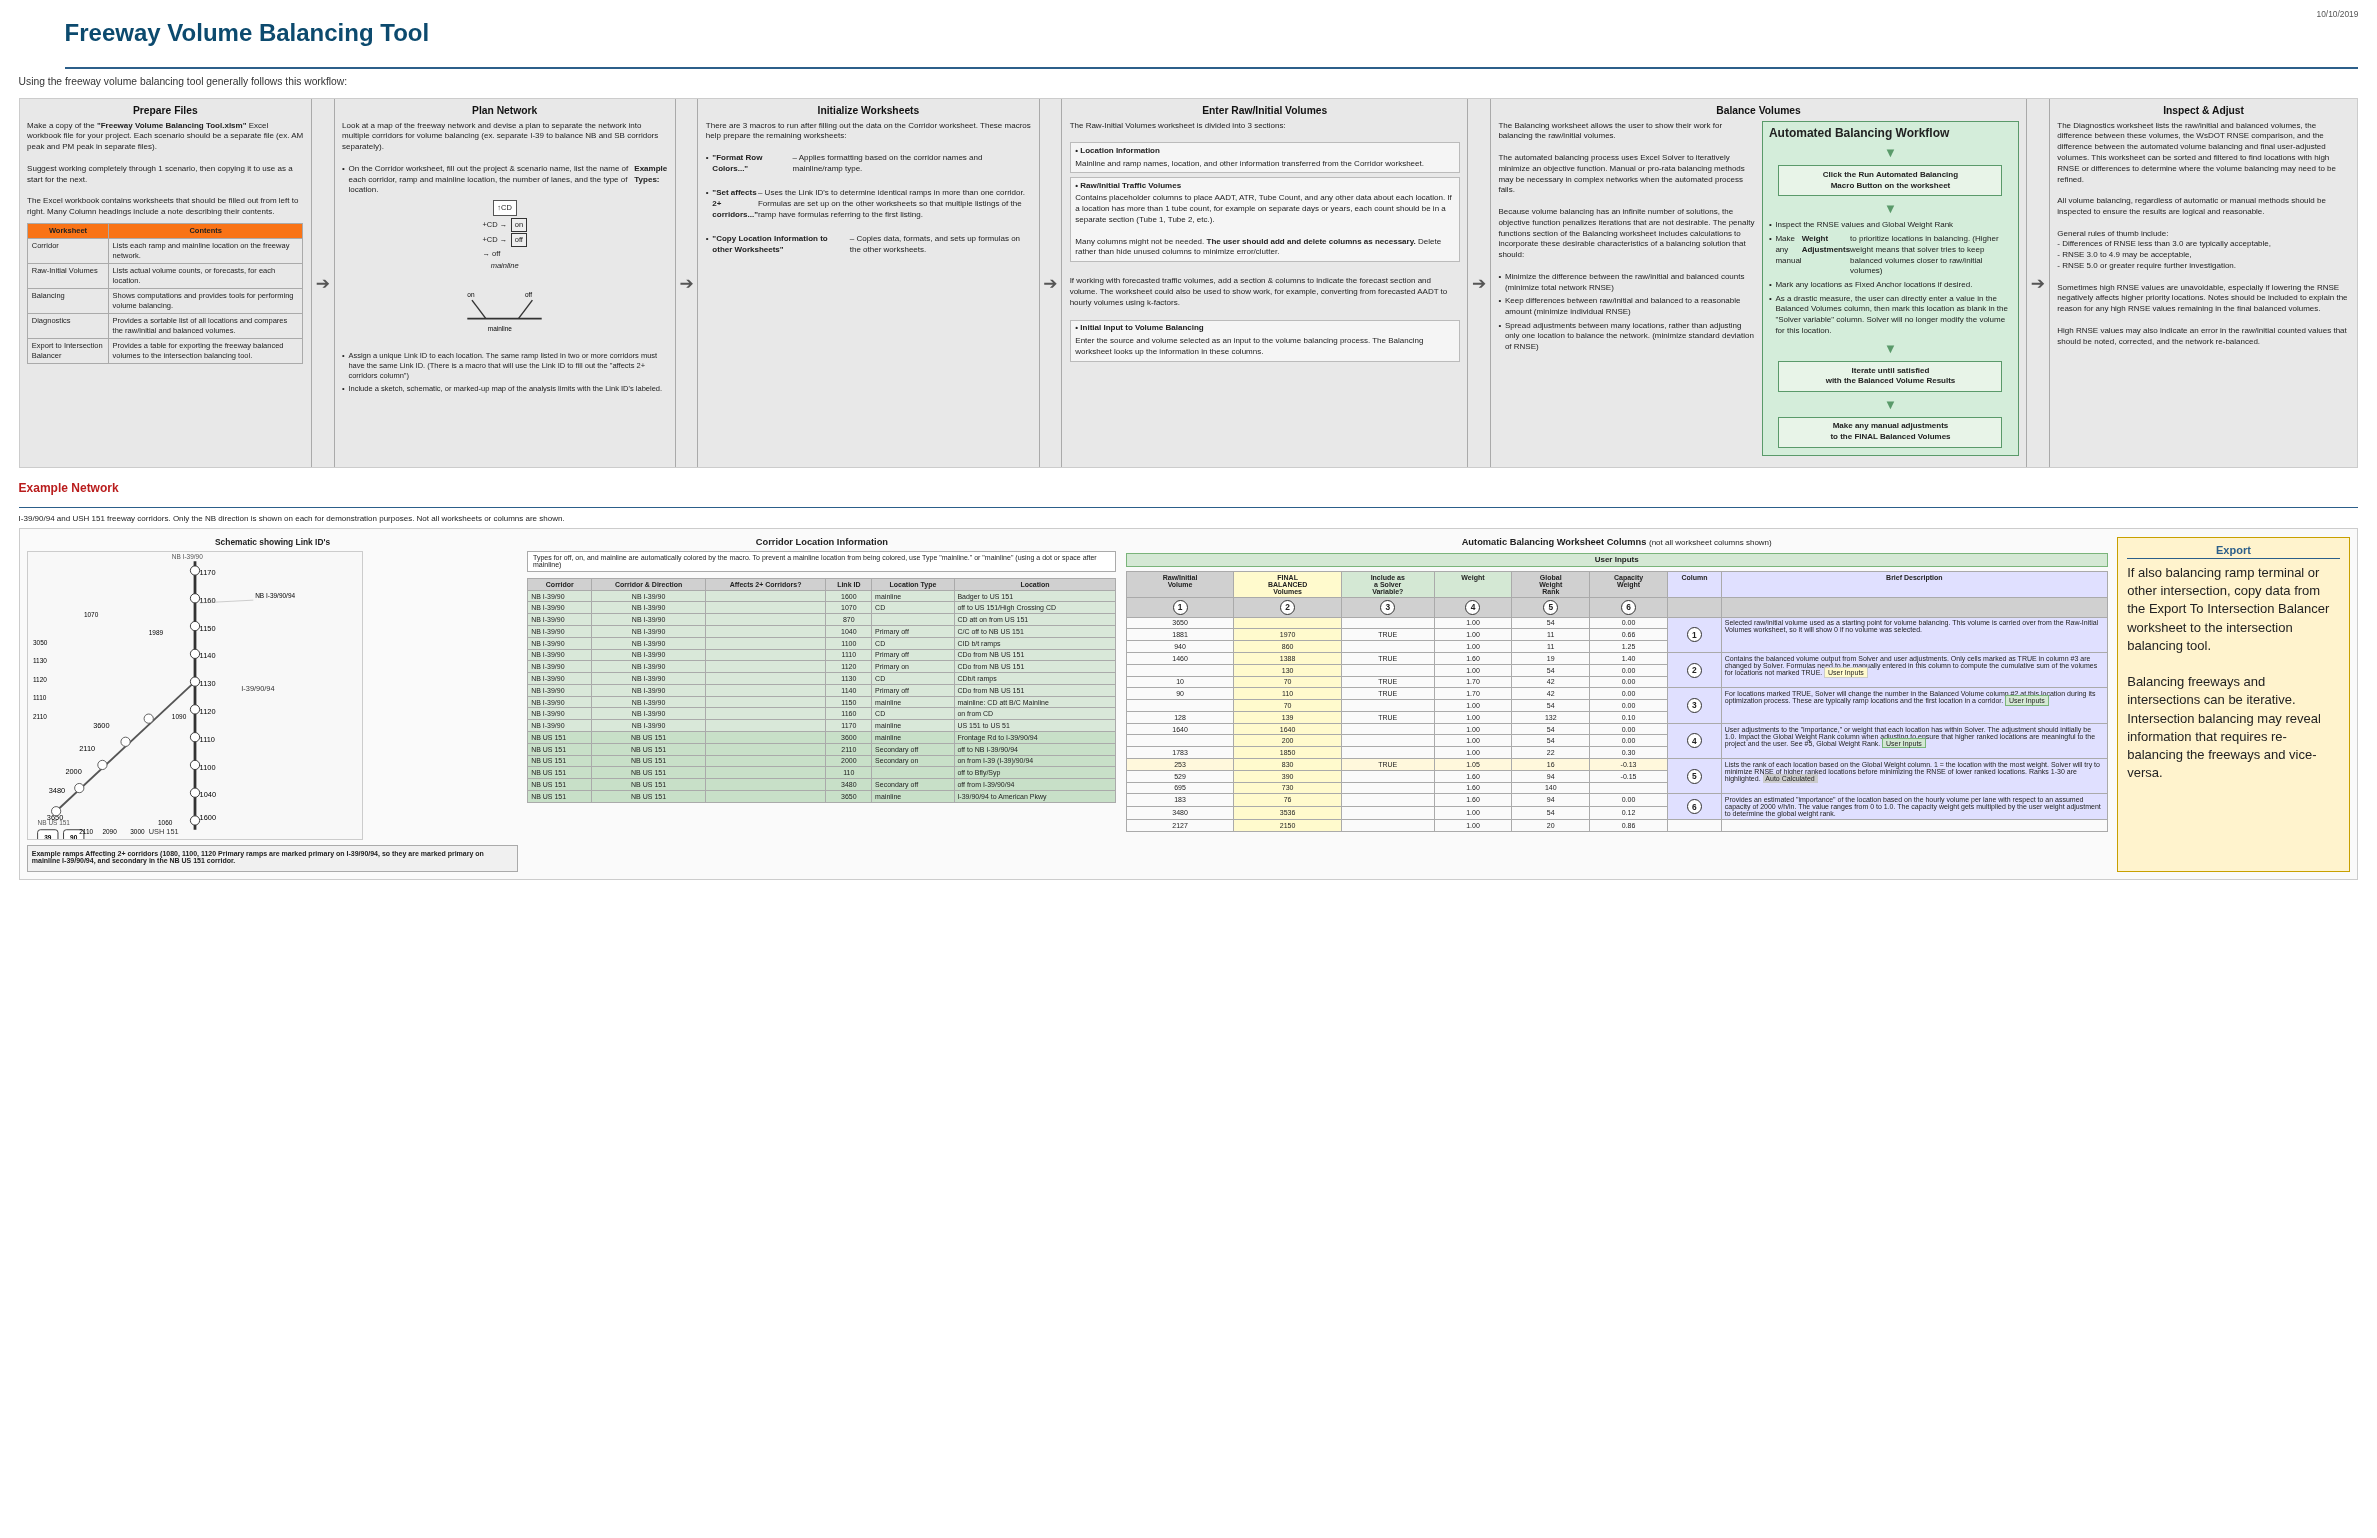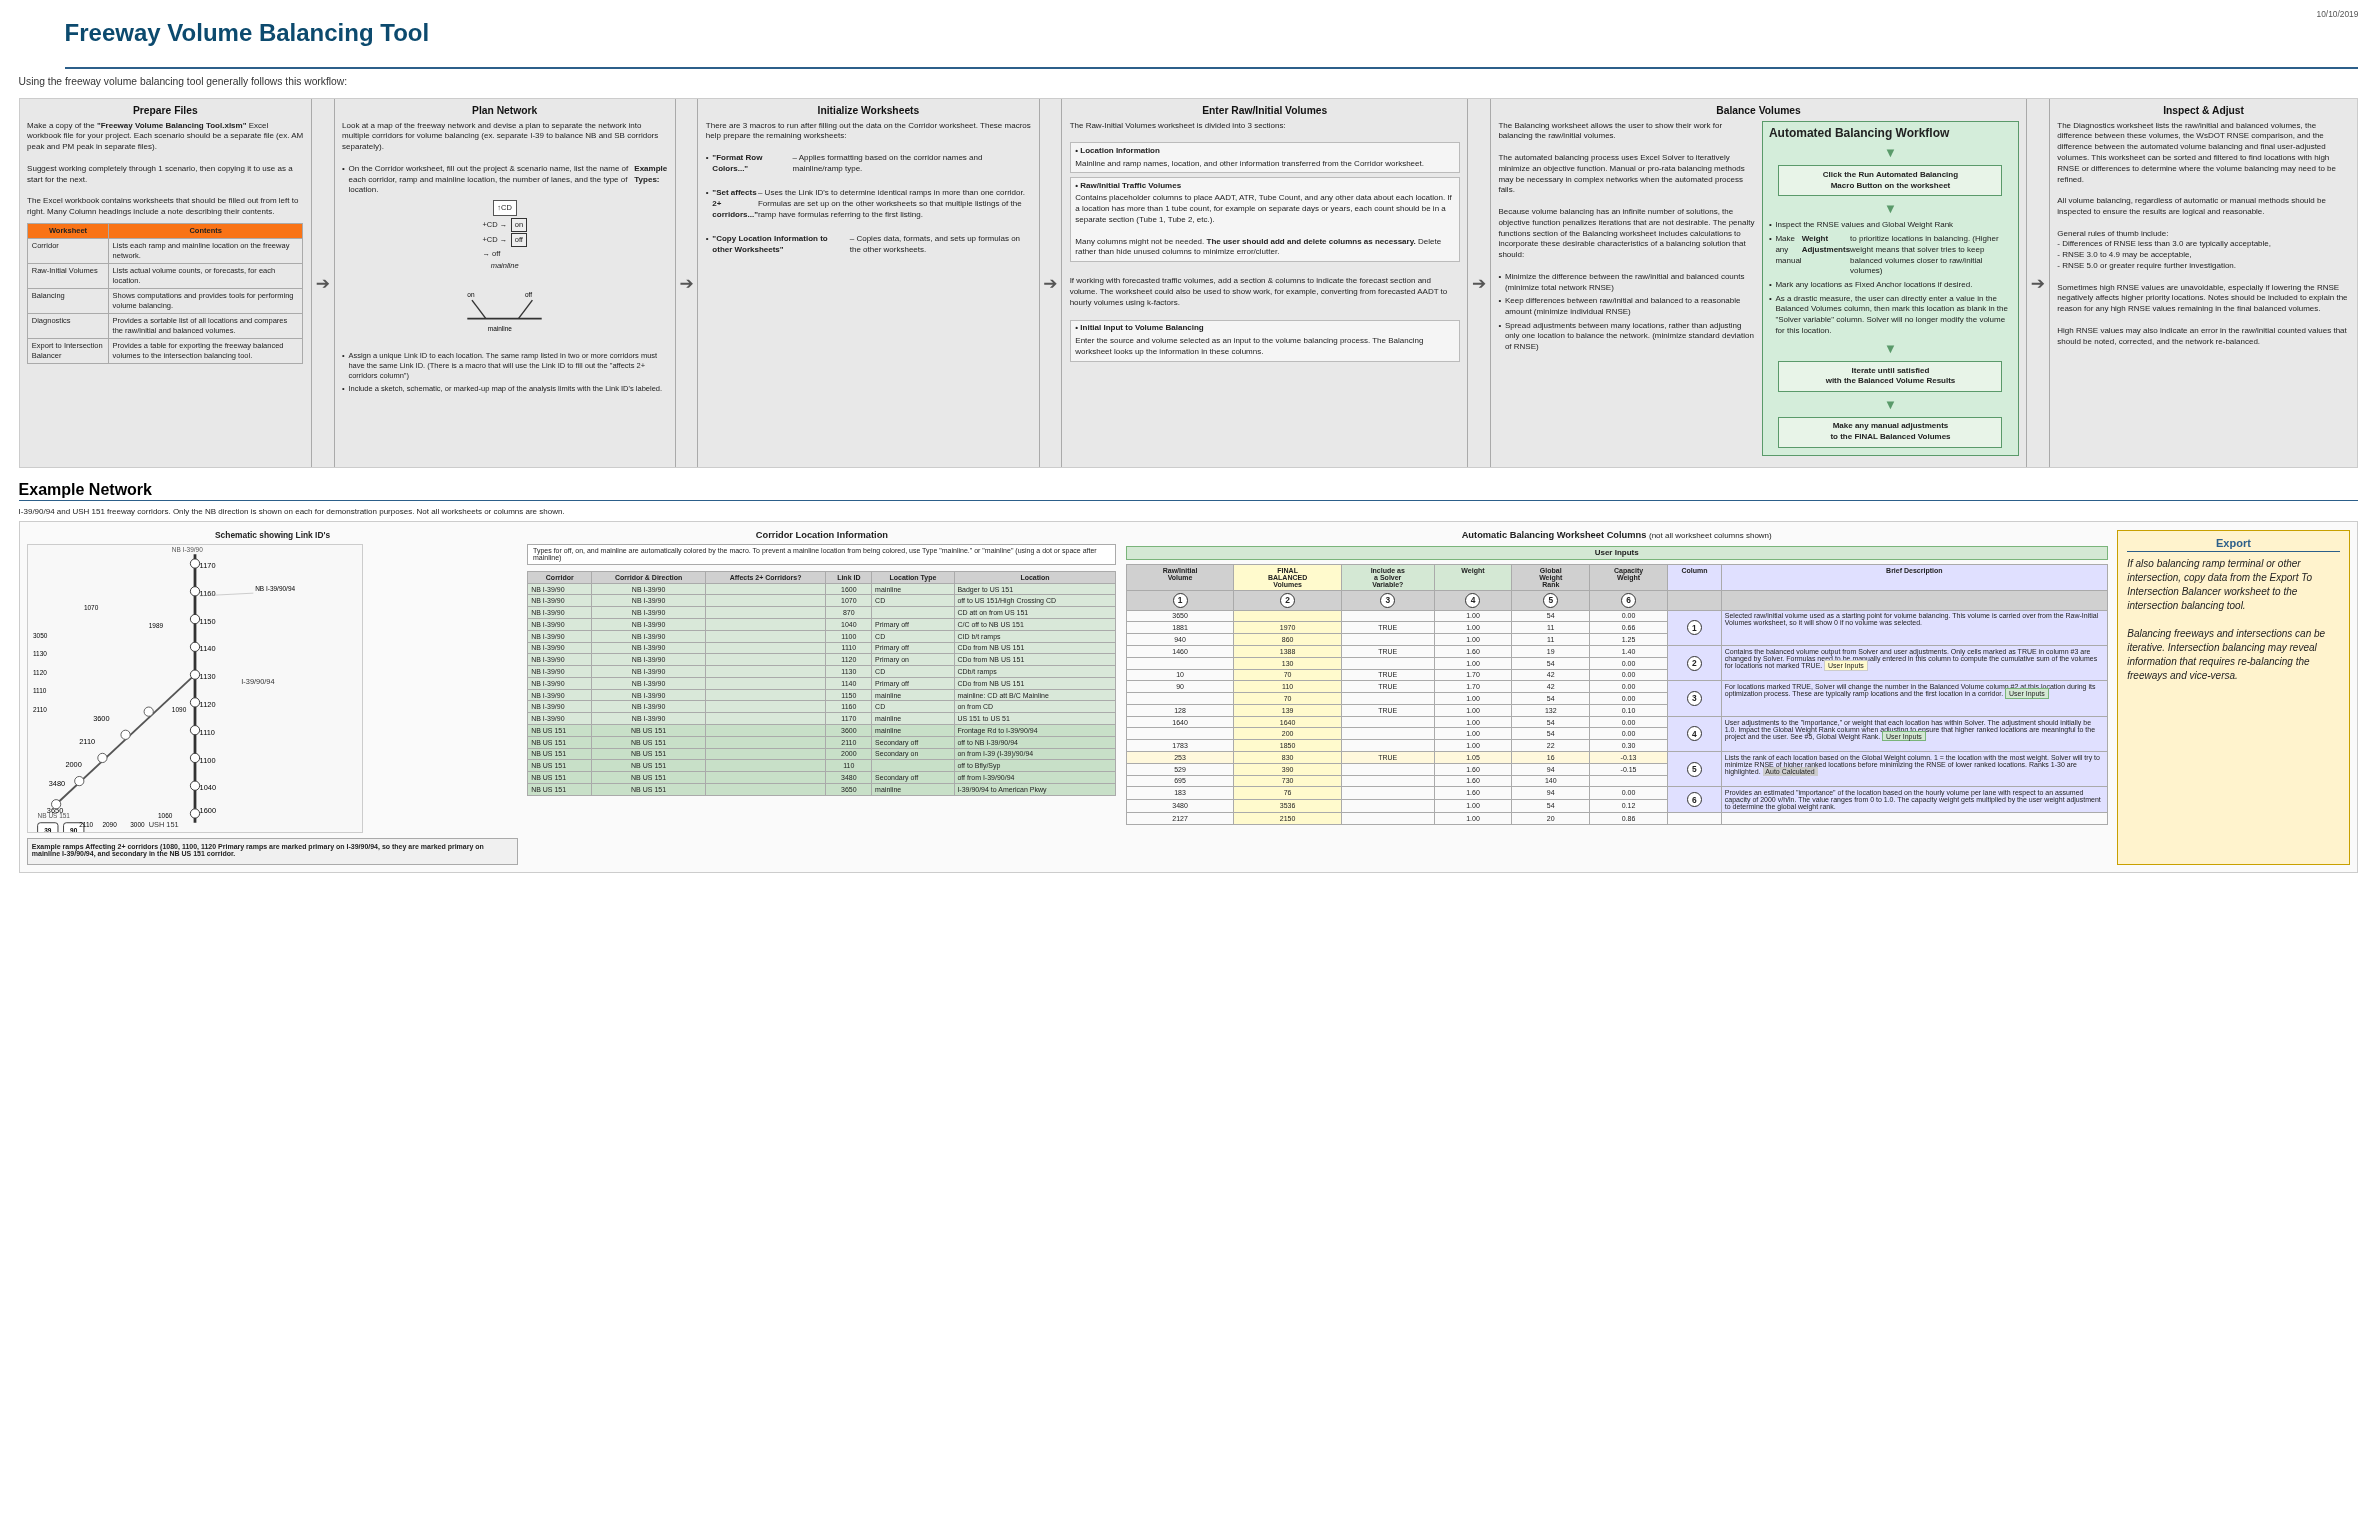--- a/index.html
+++ b/index.html
@@ -172,26 +172,26 @@
     .example-section {
       display: flex;
       gap: 9.3px;
       border: 0.9px solid #ccc;
       padding: 7.5px;
       margin-bottom: 9.3px;
       background: #fafafa;
     }
 
     .example-title {
-      font-size: 16px;
-      font-weight: bold;
-      color: #000000;
+      font-size: 12px;
+      font-weight: bold;
+      color: #b91c1c;
       margin-bottom: 5.6px;
       border-bottom: 1.9px solid #2c5f8a;
-      padding-bottom: 1px;
+      padding-bottom: 12px;
     }
 
     .example-map {
       flex: 1;
       min-width: 354px;
     }
 
     .example-corridor {
       flex: 1.2;
     }
@@ -929,21 +929,21 @@
             <td>0.86</td>
             <td></td>
             <td></td>
           </tr>
         </tbody>
       </table>
     </div>
 
     <div class="export-box" style="min-width:205px; max-width:233px;">
       <div class="export-title">Export</div>
-      <div style="font-size:10px; line-height:1.4;font-style:italic;">
+      <div style="font-size:13px; line-height:1.4;">
         <p>If also balancing ramp terminal or other intersection, copy data from the Export To Intersection Balancer worksheet to the intersection balancing tool.</p>
         <br>
         <p>Balancing freeways and intersections can be iterative. Intersection balancing may reveal information that requires re-balancing the freeways and vice-versa.</p>
       </div>
     </div>
 
   </div>
 </div>
 
 

